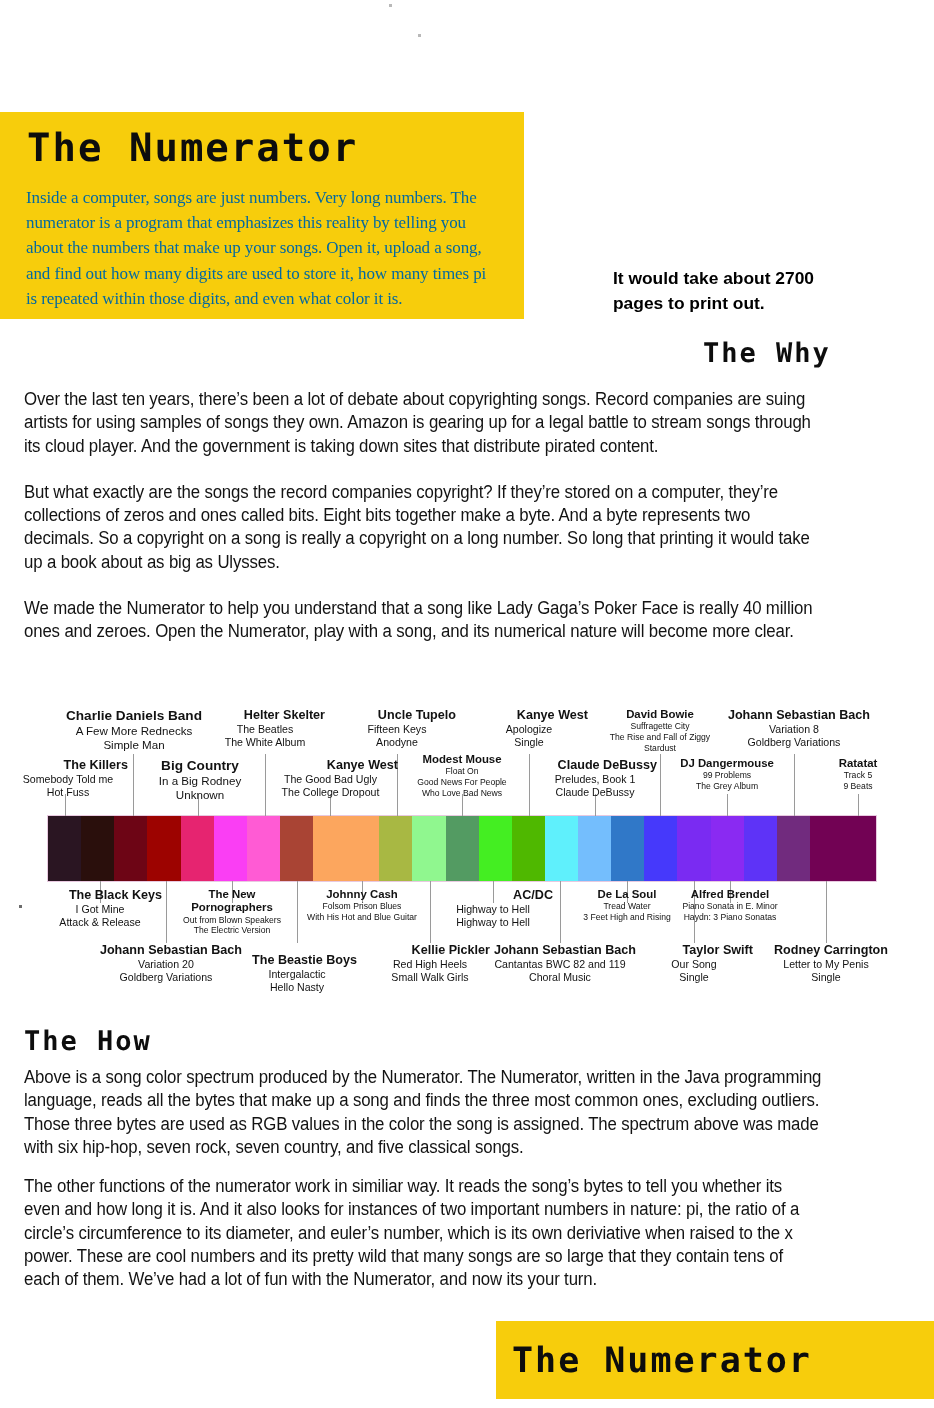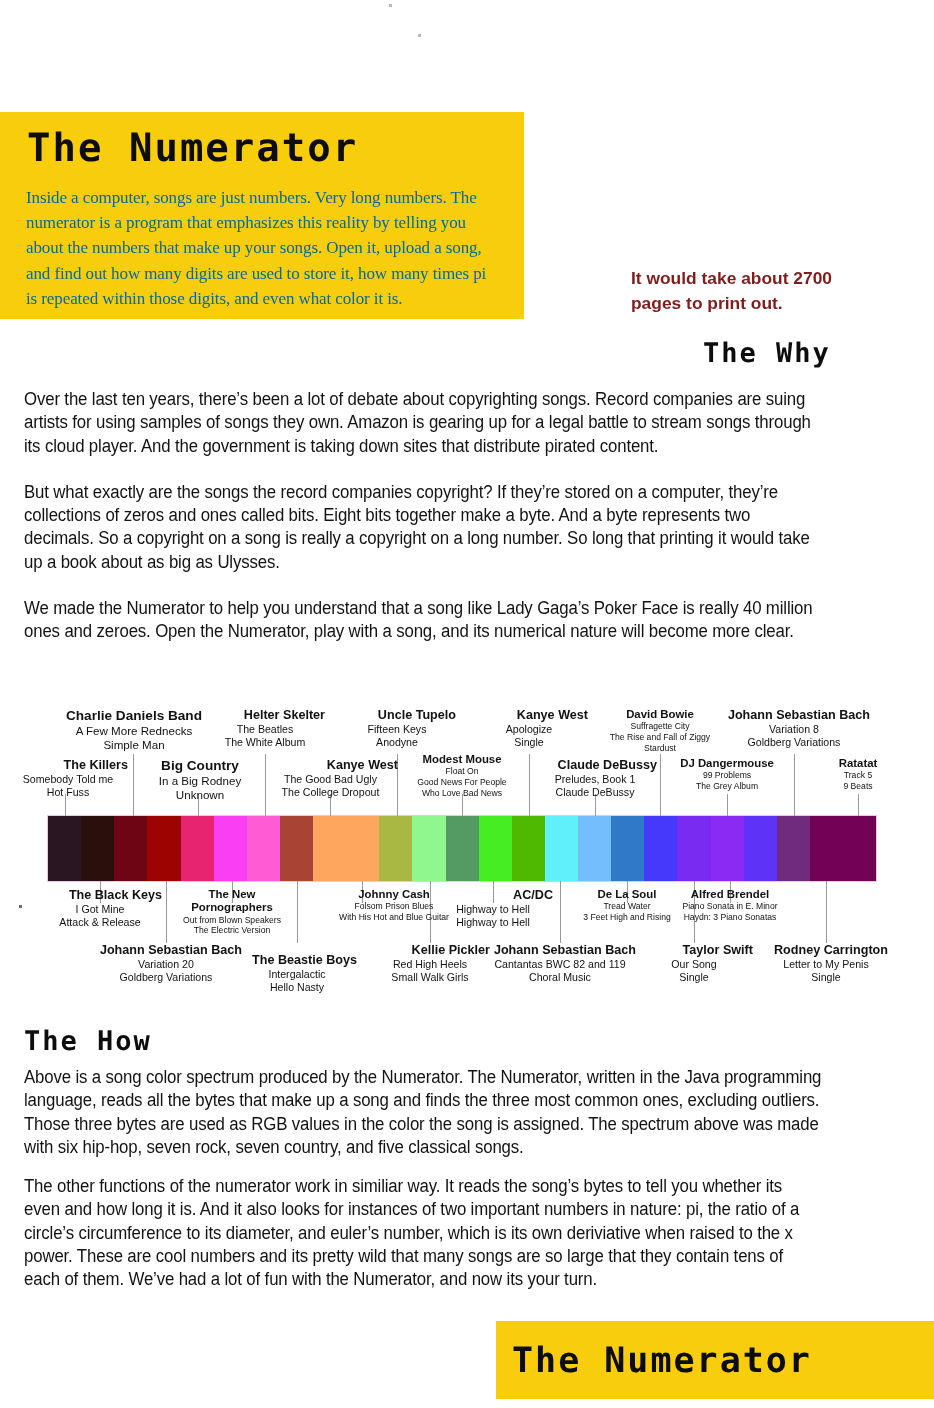--- a/index.html
+++ b/index.html
@@ -40,21 +40,21 @@
     font-family:Liberation Serif, serif;
   }
 
   
   .fact{
     position:absolute;left:613px;top:158px;width:250px;
     font-size:17.4px;line-height:25.2px;color:#111;
   }
   .fact-bold{
     position:absolute;left:613px;top:266px;width:250px;
-    font-size:17.4px;line-height:25.2px;font-weight:bold;color:#7f1d1d;margin-left:18px;
+    font-size:17.4px;line-height:25.2px;font-weight:bold;color:#000000;
   }
 
   .why-head{
     position:absolute;left:703px;top:338px;
     font-size:27px;line-height:32px;
   }
   .how-head{
     position:absolute;left:24px;top:1026px;
     font-size:27px;line-height:32px;
   }
@@ -304,21 +304,21 @@
         <div class="lbl t-sm" style="left: 169px; top: 188px; width: 126px;">
           <span class="artist">The New Pornographers</span>
           <span class="song">Out from Blown Speakers</span>
           <span class="album">The Electric Version</span>
         </div>
         <div class="lbl t-md" style="left: 237px; top: 243px; width: 120px; margin-top: 10px;">
           <span class="artist">The Beastie Boys</span>
           <span class="song">Intergalactic</span>
           <span class="album">Hello Nasty</span>
         </div>
-        <div class="lbl t-sm" style="left: 299px; top: 188px; width: 126px; padding-left: 32px;">
+        <div class="lbl t-sm" style="left: 299px; top: 188px; width: 126px;">
           <span class="artist">Johnny Cash</span>
           <span class="song">Folsom Prison Blues</span>
           <span class="album">With His Hot and Blue Guitar</span>
         </div>
         <div class="lbl t-md" style="left: 370px; top: 243px; width: 120px;">
           <span class="artist">Kellie Pickler</span>
           <span class="song">Red High Heels</span>
           <span class="album">Small Walk Girls</span>
         </div>
         <div class="lbl t-md" style="left: 433px; top: 188px; width: 120px;">

